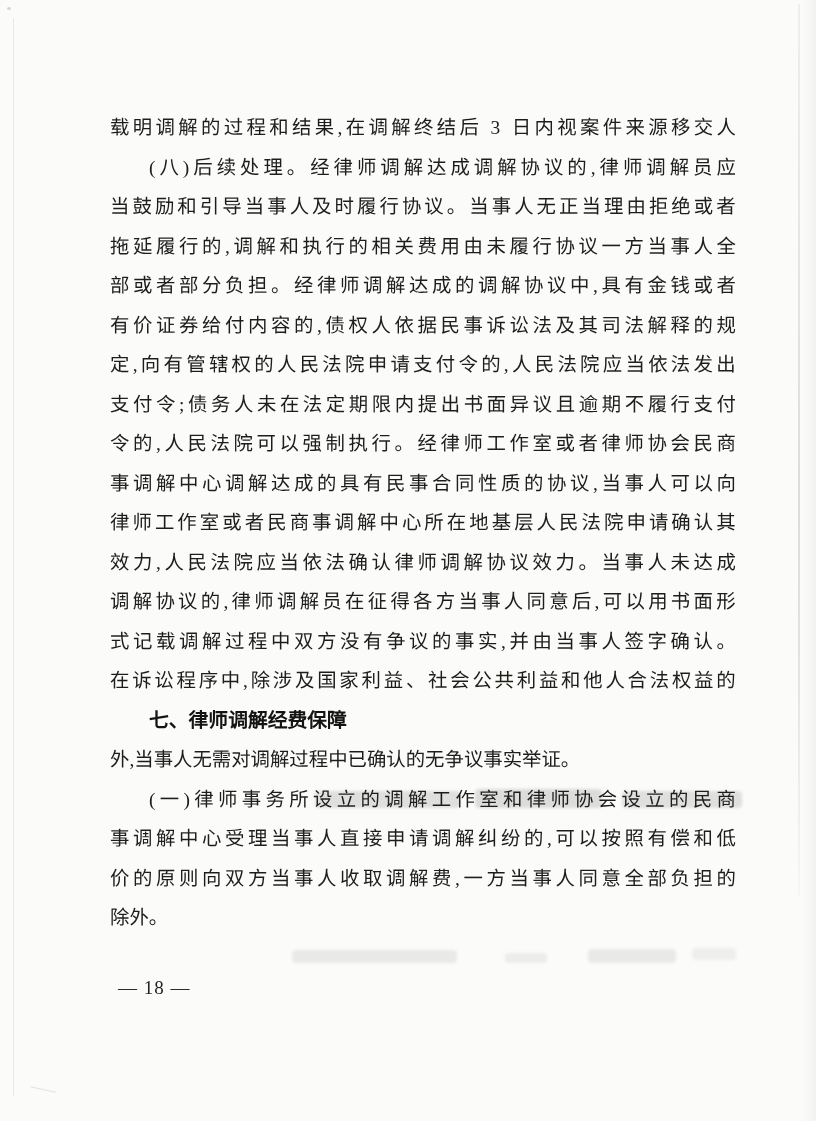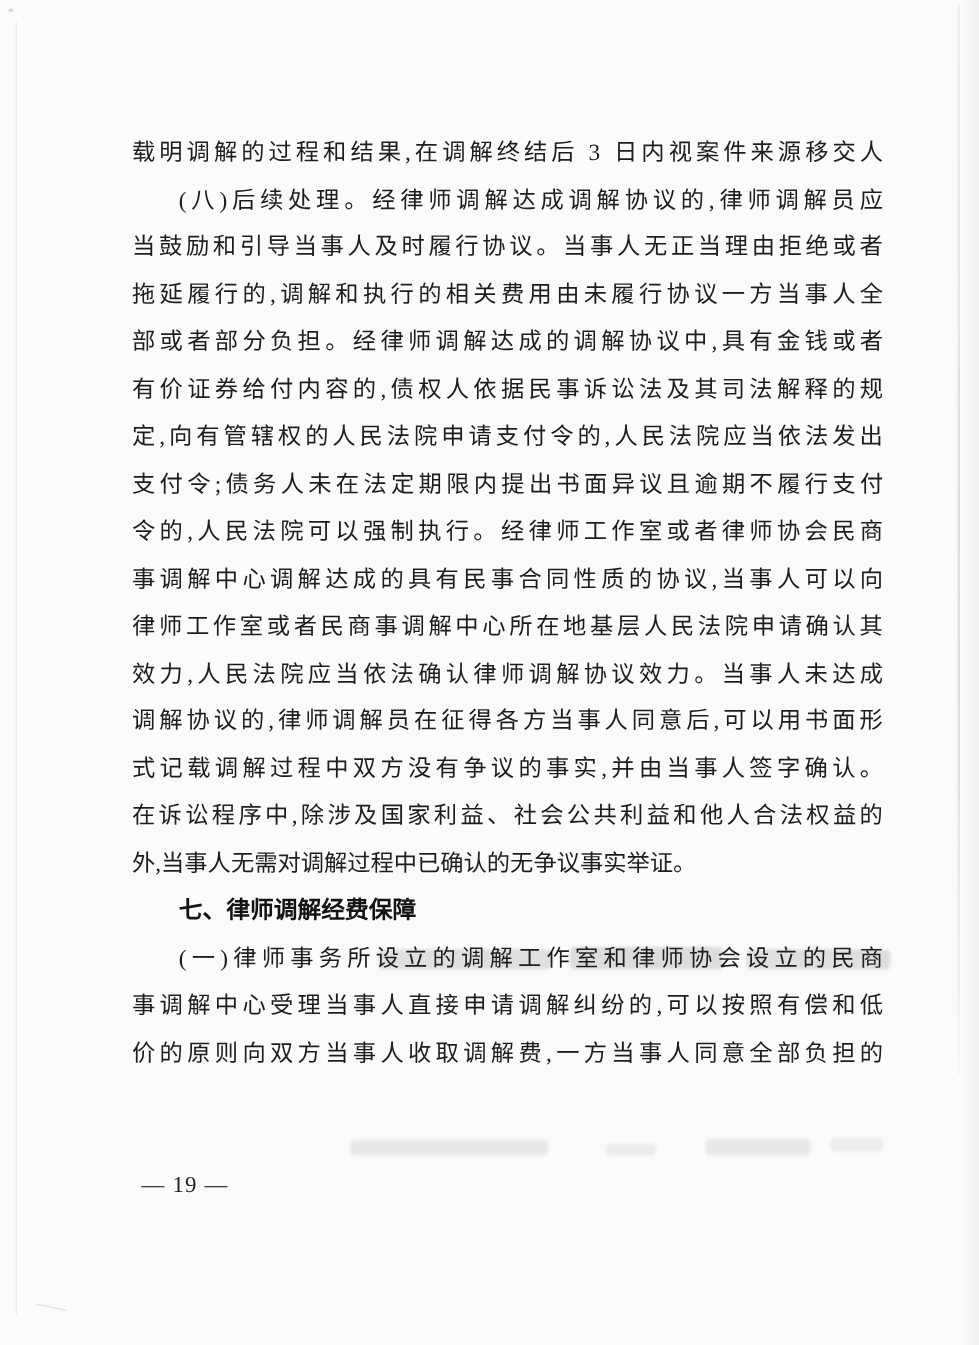--- a/index.html
+++ b/index.html
@@ -99,22 +99,23 @@
     <div class="line just"><span>有</span><span>价</span><span>证</span><span>券</span><span>给</span><span>付</span><span>内</span><span>容</span><span>的</span><span>,</span><span>债</span><span>权</span><span>人</span><span>依</span><span>据</span><span>民</span><span>事</span><span>诉</span><span>讼</span><span>法</span><span>及</span><span>其</span><span>司</span><span>法</span><span>解</span><span>释</span><span>的</span><span>规</span></div>
     <div class="line just"><span>定</span><span>,</span><span>向</span><span>有</span><span>管</span><span>辖</span><span>权</span><span>的</span><span>人</span><span>民</span><span>法</span><span>院</span><span>申</span><span>请</span><span>支</span><span>付</span><span>令</span><span>的</span><span>,</span><span>人</span><span>民</span><span>法</span><span>院</span><span>应</span><span>当</span><span>依</span><span>法</span><span>发</span><span>出</span></div>
     <div class="line just"><span>支</span><span>付</span><span>令</span><span>;</span><span>债</span><span>务</span><span>人</span><span>未</span><span>在</span><span>法</span><span>定</span><span>期</span><span>限</span><span>内</span><span>提</span><span>出</span><span>书</span><span>面</span><span>异</span><span>议</span><span>且</span><span>逾</span><span>期</span><span>不</span><span>履</span><span>行</span><span>支</span><span>付</span></div>
     <div class="line just"><span>令</span><span>的</span><span>,</span><span>人</span><span>民</span><span>法</span><span>院</span><span>可</span><span>以</span><span>强</span><span>制</span><span>执</span><span>行</span><span>。</span><span>经</span><span>律</span><span>师</span><span>工</span><span>作</span><span>室</span><span>或</span><span>者</span><span>律</span><span>师</span><span>协</span><span>会</span><span>民</span><span>商</span></div>
     <div class="line just"><span>事</span><span>调</span><span>解</span><span>中</span><span>心</span><span>调</span><span>解</span><span>达</span><span>成</span><span>的</span><span>具</span><span>有</span><span>民</span><span>事</span><span>合</span><span>同</span><span>性</span><span>质</span><span>的</span><span>协</span><span>议</span><span>,</span><span>当</span><span>事</span><span>人</span><span>可</span><span>以</span><span>向</span></div>
     <div class="line just"><span>律</span><span>师</span><span>工</span><span>作</span><span>室</span><span>或</span><span>者</span><span>民</span><span>商</span><span>事</span><span>调</span><span>解</span><span>中</span><span>心</span><span>所</span><span>在</span><span>地</span><span>基</span><span>层</span><span>人</span><span>民</span><span>法</span><span>院</span><span>申</span><span>请</span><span>确</span><span>认</span><span>其</span></div>
     <div class="line just"><span>效</span><span>力</span><span>,</span><span>人</span><span>民</span><span>法</span><span>院</span><span>应</span><span>当</span><span>依</span><span>法</span><span>确</span><span>认</span><span>律</span><span>师</span><span>调</span><span>解</span><span>协</span><span>议</span><span>效</span><span>力</span><span>。</span><span>当</span><span>事</span><span>人</span><span>未</span><span>达</span><span>成</span></div>
     <div class="line just"><span>调</span><span>解</span><span>协</span><span>议</span><span>的</span><span>,</span><span>律</span><span>师</span><span>调</span><span>解</span><span>员</span><span>在</span><span>征</span><span>得</span><span>各</span><span>方</span><span>当</span><span>事</span><span>人</span><span>同</span><span>意</span><span>后</span><span>,</span><span>可</span><span>以</span><span>用</span><span>书</span><span>面</span><span>形</span></div>
     <div class="line just"><span>式</span><span>记</span><span>载</span><span>调</span><span>解</span><span>过</span><span>程</span><span>中</span><span>双</span><span>方</span><span>没</span><span>有</span><span>争</span><span>议</span><span>的</span><span>事</span><span>实</span><span>,</span><span>并</span><span>由</span><span>当</span><span>事</span><span>人</span><span>签</span><span>字</span><span>确</span><span>认</span><span>。</span></div>
     <div class="line just"><span>在</span><span>诉</span><span>讼</span><span>程</span><span>序</span><span>中</span><span>,</span><span>除</span><span>涉</span><span>及</span><span>国</span><span>家</span><span>利</span><span>益</span><span>、</span><span>社</span><span>会</span><span>公</span><span>共</span><span>利</span><span>益</span><span>和</span><span>他</span><span>人</span><span>合</span><span>法</span><span>权</span><span>益</span><span>的</span></div>
+    <div class="line heading ind">七、律师调解经费保障</div>
     <div class="line">外,当事人无需对调解过程中已确认的无争议事实举证。</div>
-    <div class="line heading ind">七、律师调解经费保障</div>
     <div class="line just ind"><span>(</span><span>一</span><span>)</span><span>律</span><span>师</span><span>事</span><span>务</span><span>所</span><span>设</span><span>立</span><span>的</span><span>调</span><span>解</span><span>工</span><span>作</span><span>室</span><span>和</span><span>律</span><span>师</span><span>协</span><span>会</span><span>设</span><span>立</span><span>的</span><span>民</span><span>商</span></div>
     <div class="line just"><span>事</span><span>调</span><span>解</span><span>中</span><span>心</span><span>受</span><span>理</span><span>当</span><span>事</span><span>人</span><span>直</span><span>接</span><span>申</span><span>请</span><span>调</span><span>解</span><span>纠</span><span>纷</span><span>的</span><span>,</span><span>可</span><span>以</span><span>按</span><span>照</span><span>有</span><span>偿</span><span>和</span><span>低</span></div>
     <div class="line just"><span>价</span><span>的</span><span>原</span><span>则</span><span>向</span><span>双</span><span>方</span><span>当</span><span>事</span><span>人</span><span>收</span><span>取</span><span>调</span><span>解</span><span>费</span><span>,</span><span>一</span><span>方</span><span>当</span><span>事</span><span>人</span><span>同</span><span>意</span><span>全</span><span>部</span><span>负</span><span>担</span><span>的</span></div>
+    <div class="line">除外。</div>
   </main>
 
-  <div class="pagenum">— 19 —</div>
+  <div class="pagenum">— 18 —</div>
 
 </div>
 
 </body></html>

